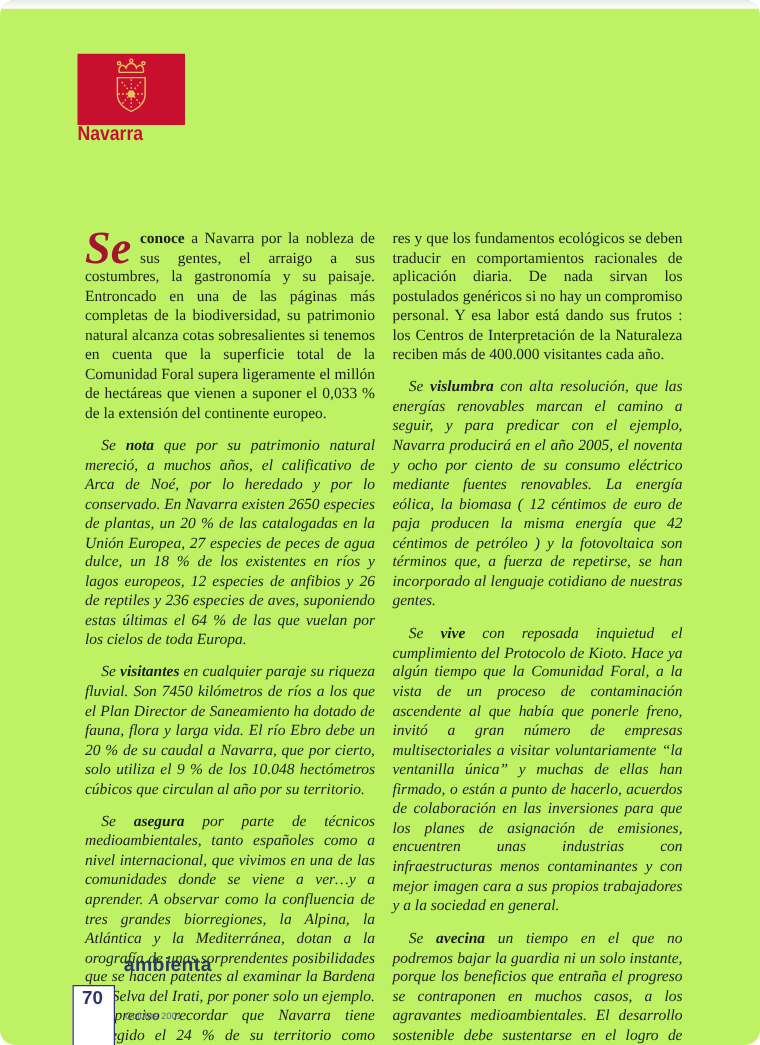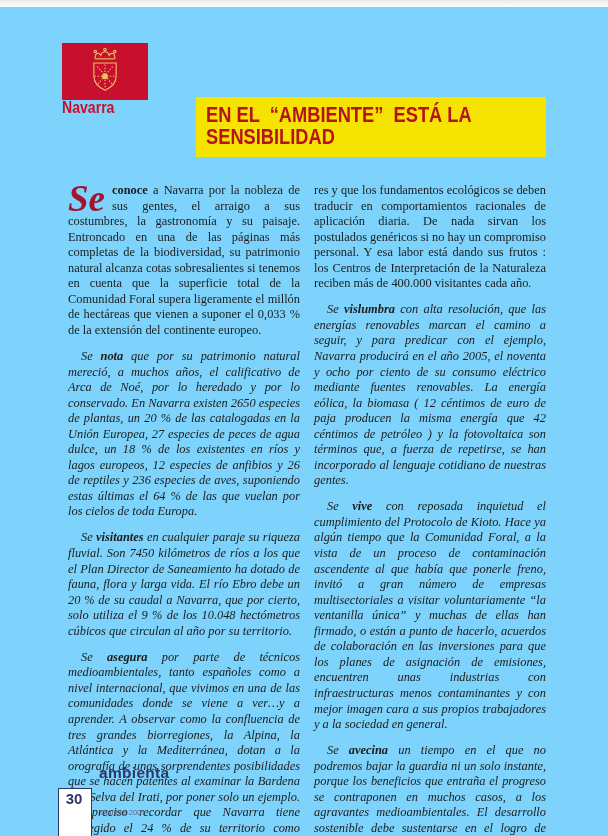--- a/index.html
+++ b/index.html
@@ -1,17 +1,17 @@
 <!DOCTYPE html>
 <html><head>
 <meta charset="utf-8">
 <style>
   html,body{margin:0;padding:0;background:#ffffff;}
-  .page{position:relative;width:608px;height:836px;background:#7dd3fc;overflow:hidden;
-        font-family:"Liberation Serif","DejaVu Serif",serif;}
+  .page{position:relative;width:608px;height:836px;background:#bef264;overflow:hidden;
+        font-family:"Liberation Serif","DejaVu Serif",serif;border-radius:12px;}
   .page::before{content:"";position:absolute;top:0;left:0;right:0;height:7px;
         background:linear-gradient(#eaeae8,#fefefe);}
 
   
   .logo-box{position:absolute;left:62px;top:43px;width:86px;height:57px;background:#c8102e;
         display:flex;align-items:center;justify-content:center;}
   .region-label{position:absolute;left:62px;top:99px;color:#c8102e;
         font-family:"Liberation Sans",sans-serif;font-weight:bold;font-size:16px;
         transform:scaleX(0.88);transform-origin:left;letter-spacing:0;}
   .banner{position:absolute;left:196px;top:97px;width:350px;height:60px;background:#f6e400;
@@ -62,38 +62,34 @@
             <path d="M19 31 L41 57"></path>
             <path d="M41 31 L19 57"></path>
           </g>
           <circle cx="30" cy="45" r="3.4" fill="#e7c463"></circle>
         </g>
       </svg>
     </span>
   </div>
   <div class="region-label">Navarra</div>
 
-  <div class="banner">
-    <span class="banner-line">EN EL  “AMBIENTE”  ESTÁ LA</span>
-    <span class="banner-line">SENSIBILIDAD</span>
-  </div>
 
   <div class="columns">
     <div class="col">
         <p><span class="dropcap">Se</span><span class="b">conoce</span><span> a Navarra por la nobleza de sus gentes, el arraigo a sus costumbres, la gastronomía y su paisaje. Entroncado en una de las páginas más completas de la biodiversidad, su patrimonio natural alcanza cotas sobresalientes si tenemos en cuenta que la superficie total de la Comunidad Foral supera ligeramente el millón de hectáreas que vienen a suponer el 0,033 % de la extensión del continente europeo.</span></p>
         <p class="indent"><span>Se </span><span class="b">nota</span><span> que por su patrimonio natural mereció, a muchos años, el calificativo de Arca de Noé, por lo heredado y por lo conservado. En Navarra existen 2650 especies de plantas, un 20 % de las catalogadas en la Unión Europea, 27 especies de peces de agua dulce, un 18 % de los existentes en ríos y lagos europeos, 12 especies de anfibios y 26 de reptiles y 236 especies de aves, suponiendo estas últimas el 64 % de las que vuelan por los cielos de toda Europa.</span></p>
         <p class="indent"><span>Se </span><span class="b">visitantes</span><span> en cualquier paraje su riqueza fluvial. Son 7450 kilómetros de ríos a los que el Plan Director de Saneamiento ha dotado de fauna, flora y larga vida. El río Ebro debe un 20 % de su caudal a Navarra, que por cierto, solo utiliza el 9 % de los 10.048 hectómetros cúbicos que circulan al año por su territorio.</span></p>
         <p class="indent"><span>Se </span><span class="b">asegura</span><span> por parte de técnicos medioambientales, tanto españoles como a nivel internacional, que vivimos en una de las comunidades donde se viene a ver…y a aprender. A observar como la confluencia de tres grandes biorregiones, la Alpina, la Atlántica y la Mediterránea, dotan a la orografía de unas sorprendentes posibilidades que se hacen patentes al examinar la Bardena y la Selva del Irati, por poner solo un ejemplo. Es preciso recordar que Navarra tiene protegido el 24 % de su territorio como Habitats de importancia comunitaria en la Red de Espacios Naturales Europeos Natura 2000.</span></p>
       </div>
     <div class="col">
     <p><span>res y que los fundamentos ecológicos se deben traducir en comportamientos racionales de aplicación diaria. De nada sirvan los postulados genéricos si no hay un compromiso personal. Y esa labor está dando sus frutos : los Centros de Interpretación de la Naturaleza reciben más de 400.000 visitantes cada año.</span></p>
         <p class="indent"><span>Se </span><span class="b">vislumbra</span><span> con alta resolución, que las energías renovables marcan el camino a seguir, y para predicar con el ejemplo, Navarra producirá en el año 2005, el noventa y ocho por ciento de su consumo eléctrico mediante fuentes renovables. La energía eólica, la biomasa ( 12 céntimos de euro de paja producen la misma energía que 42 céntimos de petróleo ) y la fotovoltaica son términos que, a fuerza de repetirse, se han incorporado al lenguaje cotidiano de nuestras gentes.</span></p>
         <p class="indent"><span>Se </span><span class="b">vive</span><span> con reposada inquietud el cumplimiento del Protocolo de Kioto. Hace ya algún tiempo que la Comunidad Foral, a la vista de un proceso de contaminación ascendente al que había que ponerle freno, invitó a gran número de empresas multisectoriales a visitar voluntariamente “la ventanilla única” y muchas de ellas han firmado, o están a punto de hacerlo, acuerdos de colaboración en las inversiones para que los planes de asignación  de emisiones, encuentren unas industrias con infraestructuras menos contaminantes y con mejor imagen cara a sus propios trabajadores y a la sociedad en general.</span></p>
         <p class="indent"><span>Se </span><span class="b">avecina</span><span> un tiempo en el que no podremos bajar la guardia ni un solo instante, porque los beneficios que entraña el progreso se contraponen en muchos casos, a los agravantes medioambientales. El desarrollo sostenible debe sustentarse en el logro de objetivos en calidad de vida a todos los niveles, pero no a cualquier precio.</span></p>
       </div>
   </div>
 
   <div class="footer-box"></div>
-  <div class="footer-num">30</div>
+  <div class="footer-num">70</div>
   <div class="footer-mag">ambienta</div>
   <div class="footer-issue">Octubre 2001</div>
 
 </div>
 
 </body></html>

